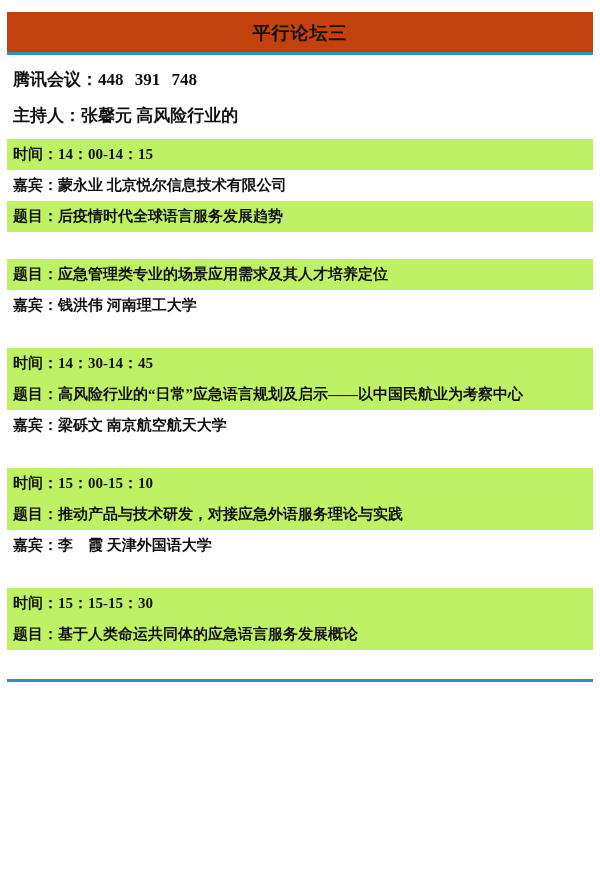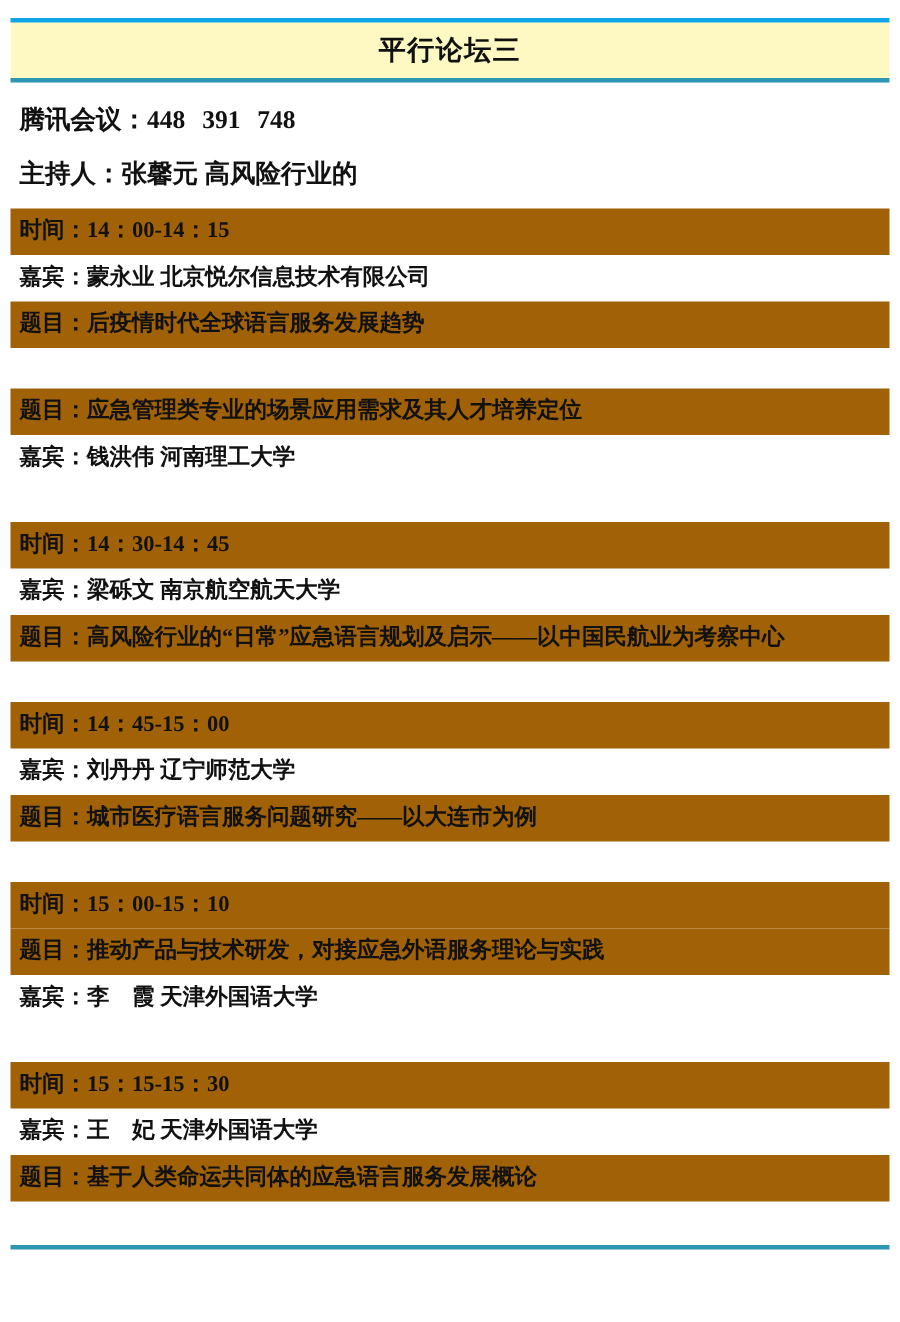--- a/index.html
+++ b/index.html
@@ -14,22 +14,22 @@
     font-family: "Liberation Serif", "DejaVu Serif", serif;
     color: #111111;
   }
   .page {
     width: 600px;
     height: 881px;
     background: #ffffff;
   }
   .forum-header {
     margin: 12px 7px 0 7px;
-    background: #fef9c3;
-    border-top: 3px solid #0ea5e9;
+    background: #c2410c;
+    border-top: 3px solid #c2410c;
     border-bottom: 3px solid #2e96b5;
     height: 37px;
     line-height: 37px;
     text-align: center;
     font-size: 18px;
     font-weight: 700;
     letter-spacing: 1px;
   }
   .topline {
     margin: 0 7px;
@@ -46,21 +46,21 @@
   .session { margin: 0 7px 27px 7px; }
   .row {
     height: 31px;
     line-height: 31px;
     padding-left: 6px;
     font-size: 15px;
     font-weight: 700;
     white-space: nowrap;
     overflow: hidden;
   }
-  .row.band { background: #a16207; }
+  .row.band { background: #bef264; }
   .bottom-line {
     margin: 29px 7px 0 7px;
     border-top: 3px solid #2e96b5;
     height: 0;
   }
 </style>
 </head>
 <body>
 
 <div class="page">
@@ -96,59 +96,45 @@
     </div>
     <div class="row">
       <span>嘉宾：</span><span>钱洪伟 河南理工大学</span>
     </div>
   </div>
 
   <div class="session">
     <div class="row band">
       <span>时间：</span><span>14：30-14：45</span>
     </div>
+    <div class="row band">
+      <span>题目：</span><span>高风险行业的“日常”应急语言规划及启示——以中国民航业为考察中心</span>
+    </div>
     <div class="row">
       <span>嘉宾：</span><span>梁砾文 南京航空航天大学</span>
     </div>
-    <div class="row band">
-      <span>题目：</span><span>高风险行业的“日常”应急语言规划及启示——以中国民航业为考察中心</span>
-    </div>
   </div>
 
-  <div class="session">
-    <div class="row band">
-      <span>时间：</span><span>14：45-15：00</span>
-    </div>
-    <div class="row">
-      <span>嘉宾：</span><span>刘丹丹 辽宁师范大学</span>
-    </div>
-    <div class="row band">
-      <span>题目：</span><span>城市医疗语言服务问题研究——以大连市为例</span>
-    </div>
-  </div>
 
   <div class="session">
     <div class="row band">
       <span>时间：</span><span>15：00-15：10</span>
     </div>
     <div class="row band">
       <span>题目：</span><span>推动产品与技术研发，对接应急外语服务理论与实践</span>
     </div>
     <div class="row">
       <span>嘉宾：</span><span>李　霞 天津外国语大学</span>
     </div>
   </div>
 
   <div class="session">
     <div class="row band">
       <span>时间：</span><span>15：15-15：30</span>
     </div>
-    <div class="row">
-      <span>嘉宾：</span><span>王　妃 天津外国语大学</span>
-    </div>
     <div class="row band">
       <span>题目：</span><span>基于人类命运共同体的应急语言服务发展概论</span>
     </div>
   </div>
 </div>
 
   <div class="bottom-line"></div>
 
 </div>
 

